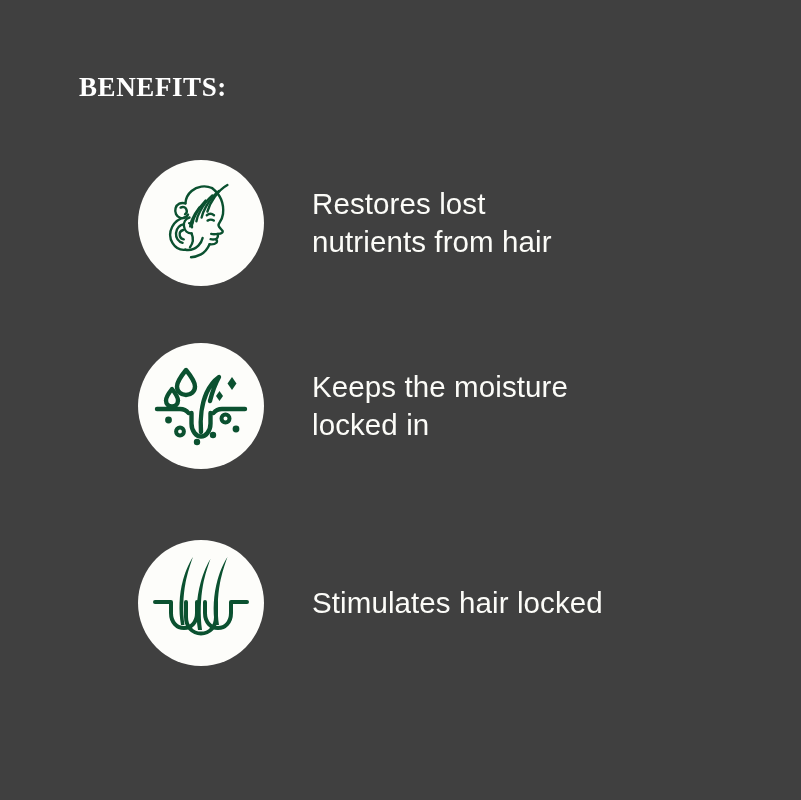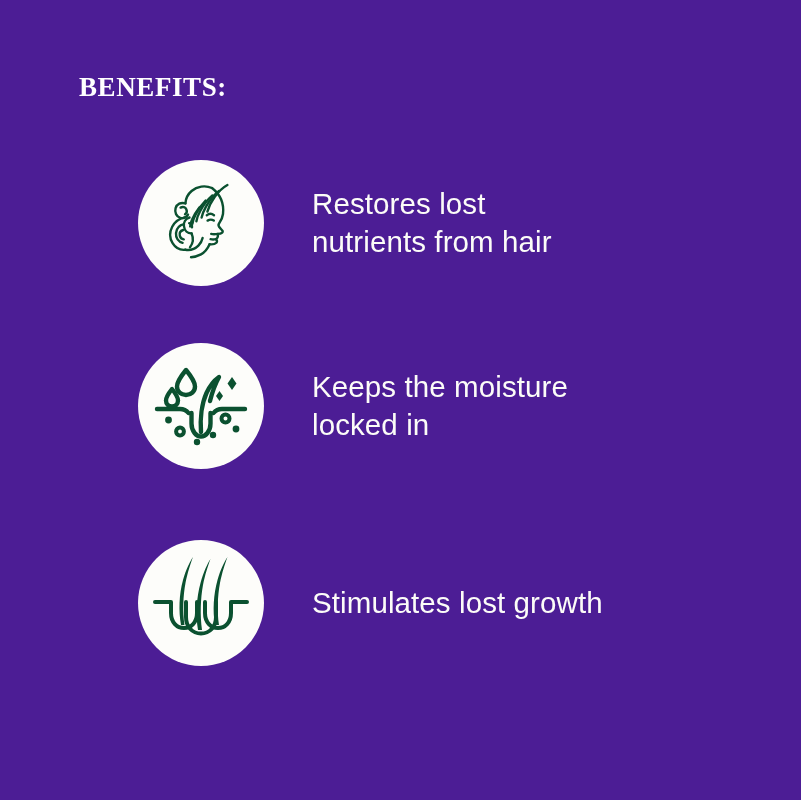--- a/index.html
+++ b/index.html
@@ -10,21 +10,21 @@
   body {
     width: 801px;
     height: 800px;
     overflow: hidden;
     font-family: "Liberation Sans", sans-serif;
   }
   #benefits-card {
     position: relative;
     width: 801px;
     height: 800px;
-    background: #4c1d95;
+    background: #404040;
     box-sizing: border-box;
   }
   #benefits-heading {
     position: absolute;
     left: 79px;
     top: 74px;
     font-family: "Liberation Serif", "DejaVu Serif", serif;
     font-weight: bold;
     font-size: 27px;
     letter-spacing: 0.6px;
@@ -196,17 +196,17 @@
                      C41.5 8.5 38.5 18 36.5 28 C34 41 33.5 57 35.5 70 Z"></path>
 
             <path d="M49 75 C46.5 60 47.5 42 51.5 28 C54.5 17 58.5 8.5 61.5 4
                      C59 10.5 56 20 54 30 C51.5 43.5 51 60 53 75 Z"></path>
 
             <path d="M66 70 C63.5 56 64.5 39 68.5 25 C71.5 14.5 75.5 6.5 78.5 2
                      C76 8.5 73 18 71 28 C68.5 41 68 57 70 70 Z"></path>
           </g>
         </svg>
       </div>
-      <div class="benefit-text">Stimulates lost growth</div>
+      <div class="benefit-text">Stimulates hair locked</div>
     </div>
 
   </div>
 </div>
 
 </body></html>

